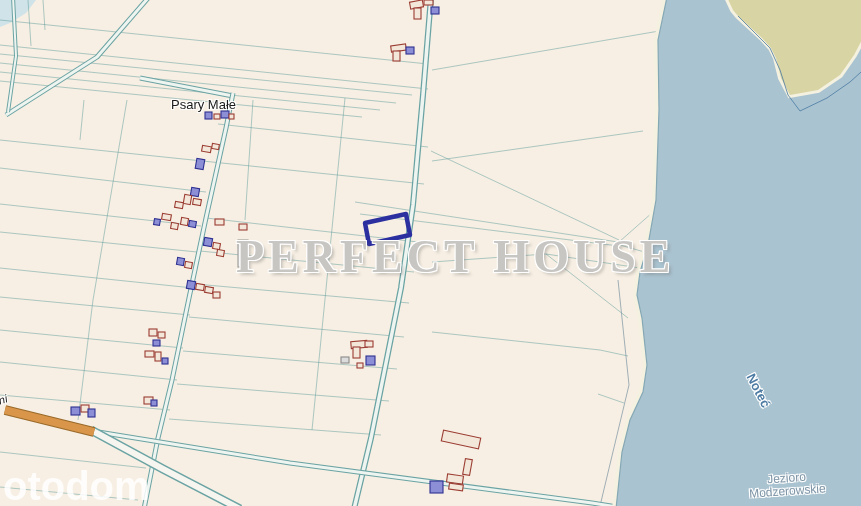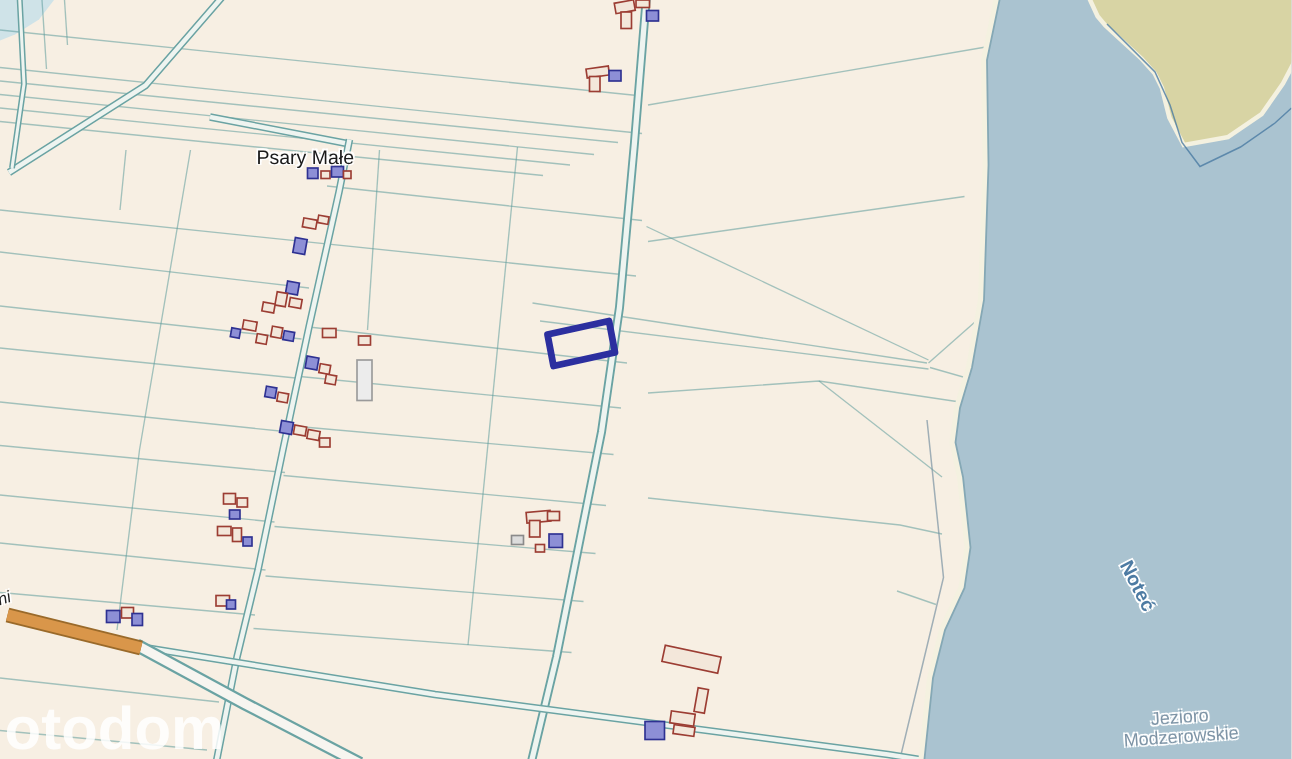--- a/index.html
+++ b/index.html
@@ -166,20 +166,21 @@
         <rect x="447" y="475" width="16" height="8" fill="#f3e7da" stroke="#9c3d33" stroke-width="1.1" transform="rotate(8 455 479)"></rect>
         <rect x="449" y="484" width="14" height="6" fill="#f3e7da" stroke="#9c3d33" stroke-width="1.1" transform="rotate(8 456 487)"></rect>
         <rect x="430" y="481" width="13" height="12" fill="#8d8fd6" stroke="#2e3192" stroke-width="1.1" transform="rotate(0 436.5 487)"></rect>
         <rect x="238" y="240" width="10" height="27" fill="#ececec" stroke="#9a9a9a" stroke-width="1.1" transform="rotate(0 243 253.5)"></rect>
       </g>
 
     <polygon points="365,223 406,214 410,235 369,244" fill="none" stroke="#2c2f9f" stroke-width="4.5" stroke-linejoin="round"></polygon>
   </svg>
 
   <div class="maplabel halo" id="place-label">Psary Małe</div>
+  <div class="maplabel" id="watermark">PERFECT HOUSE</div>
   <div class="maplabel halo" id="river-label">Noteć</div>
   <div class="maplabel halo" id="lake-label">
     <div>Jezioro</div>
     <div>Modzerowskie</div>
   </div>
   <div class="maplabel" id="brand-logo">otodom</div>
   <div class="maplabel halo" id="edge-label">ni</div>
 </div>
 
 </body></html>

